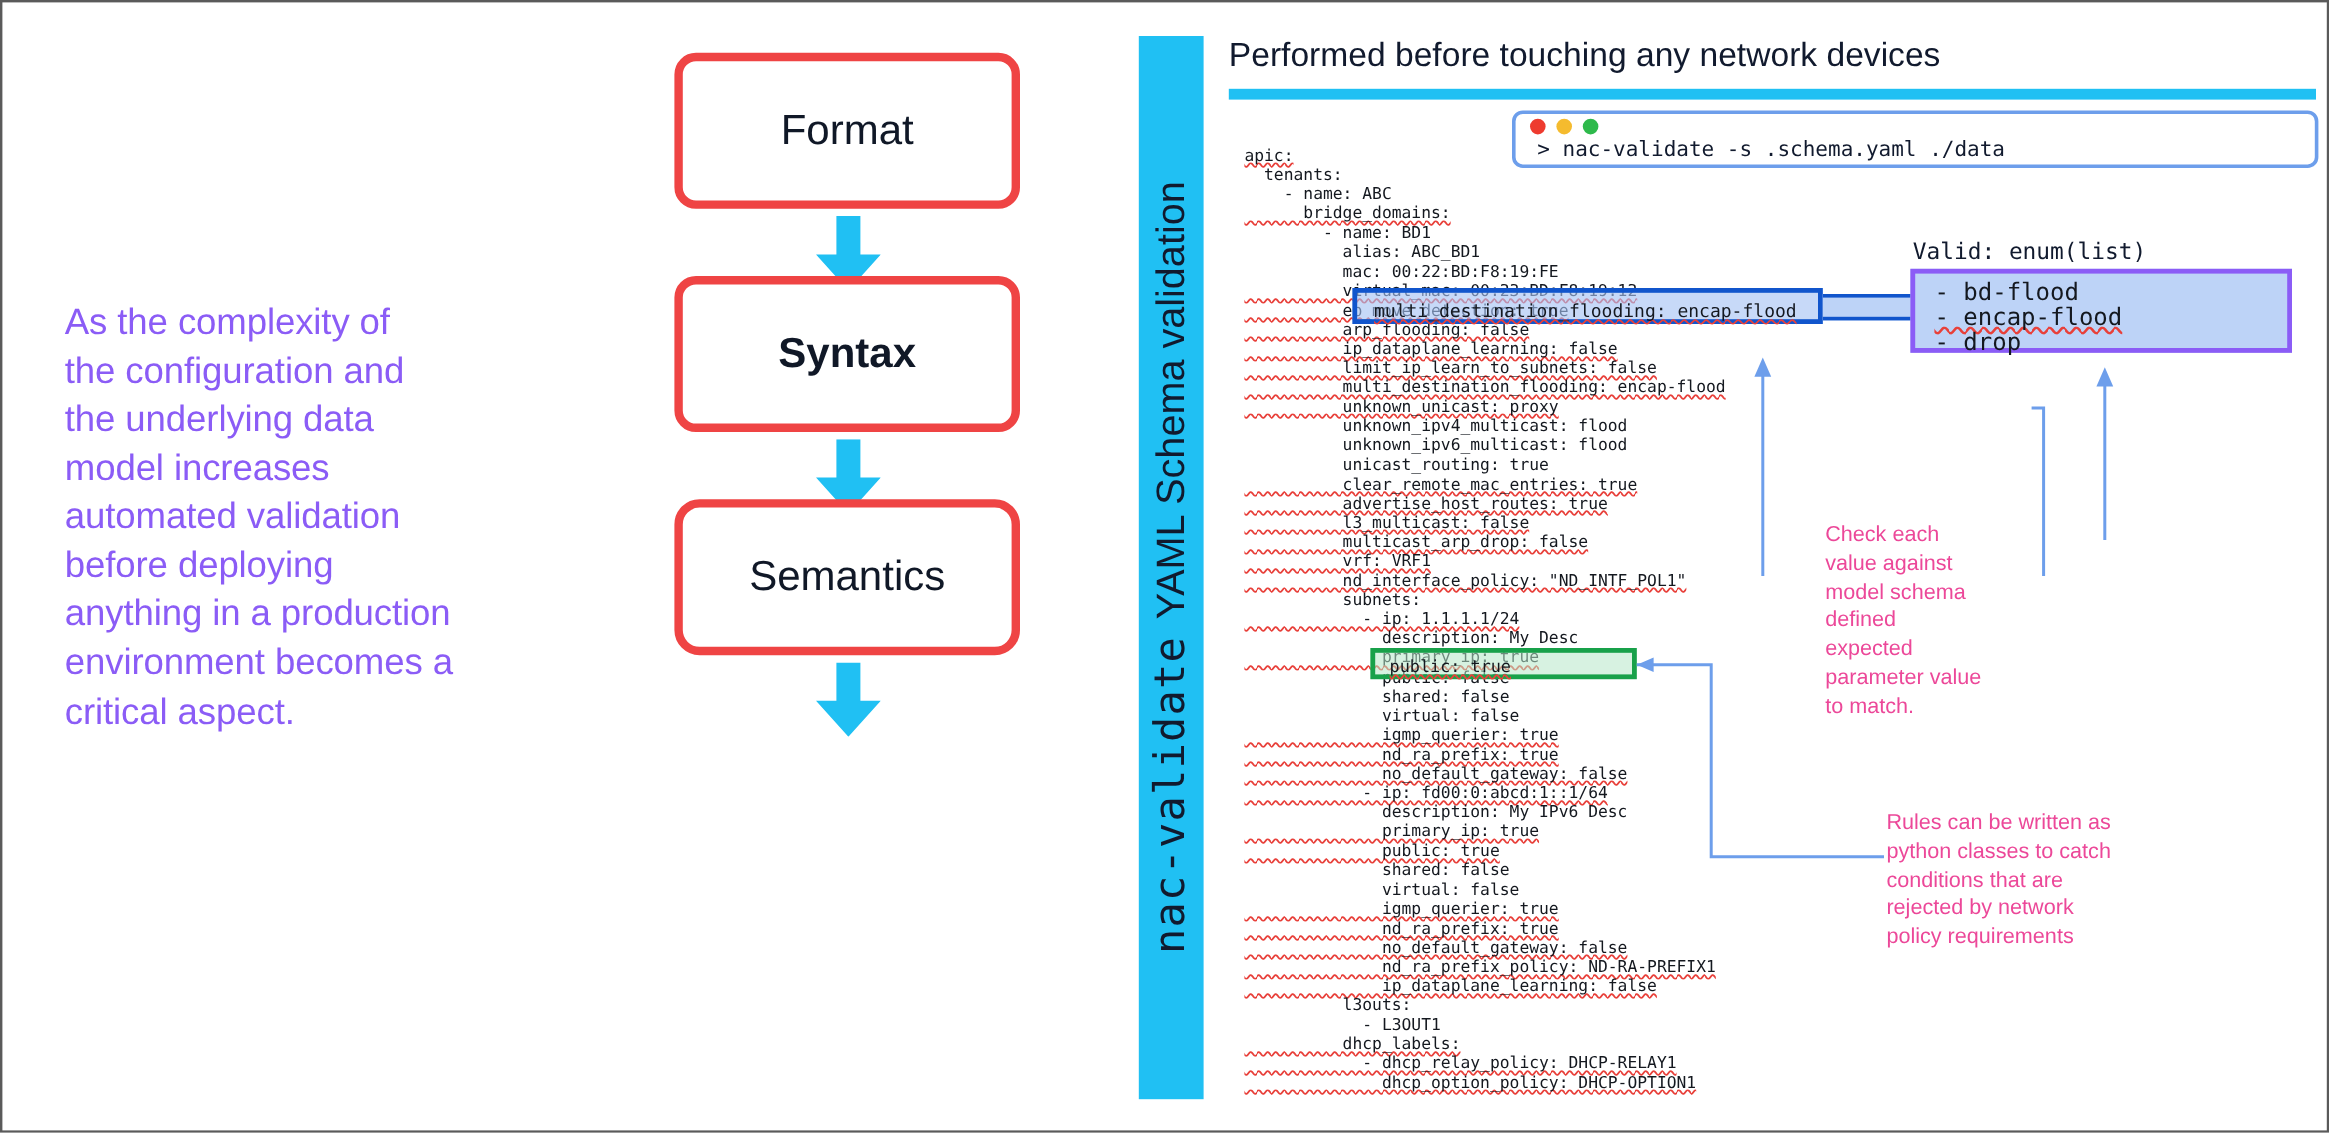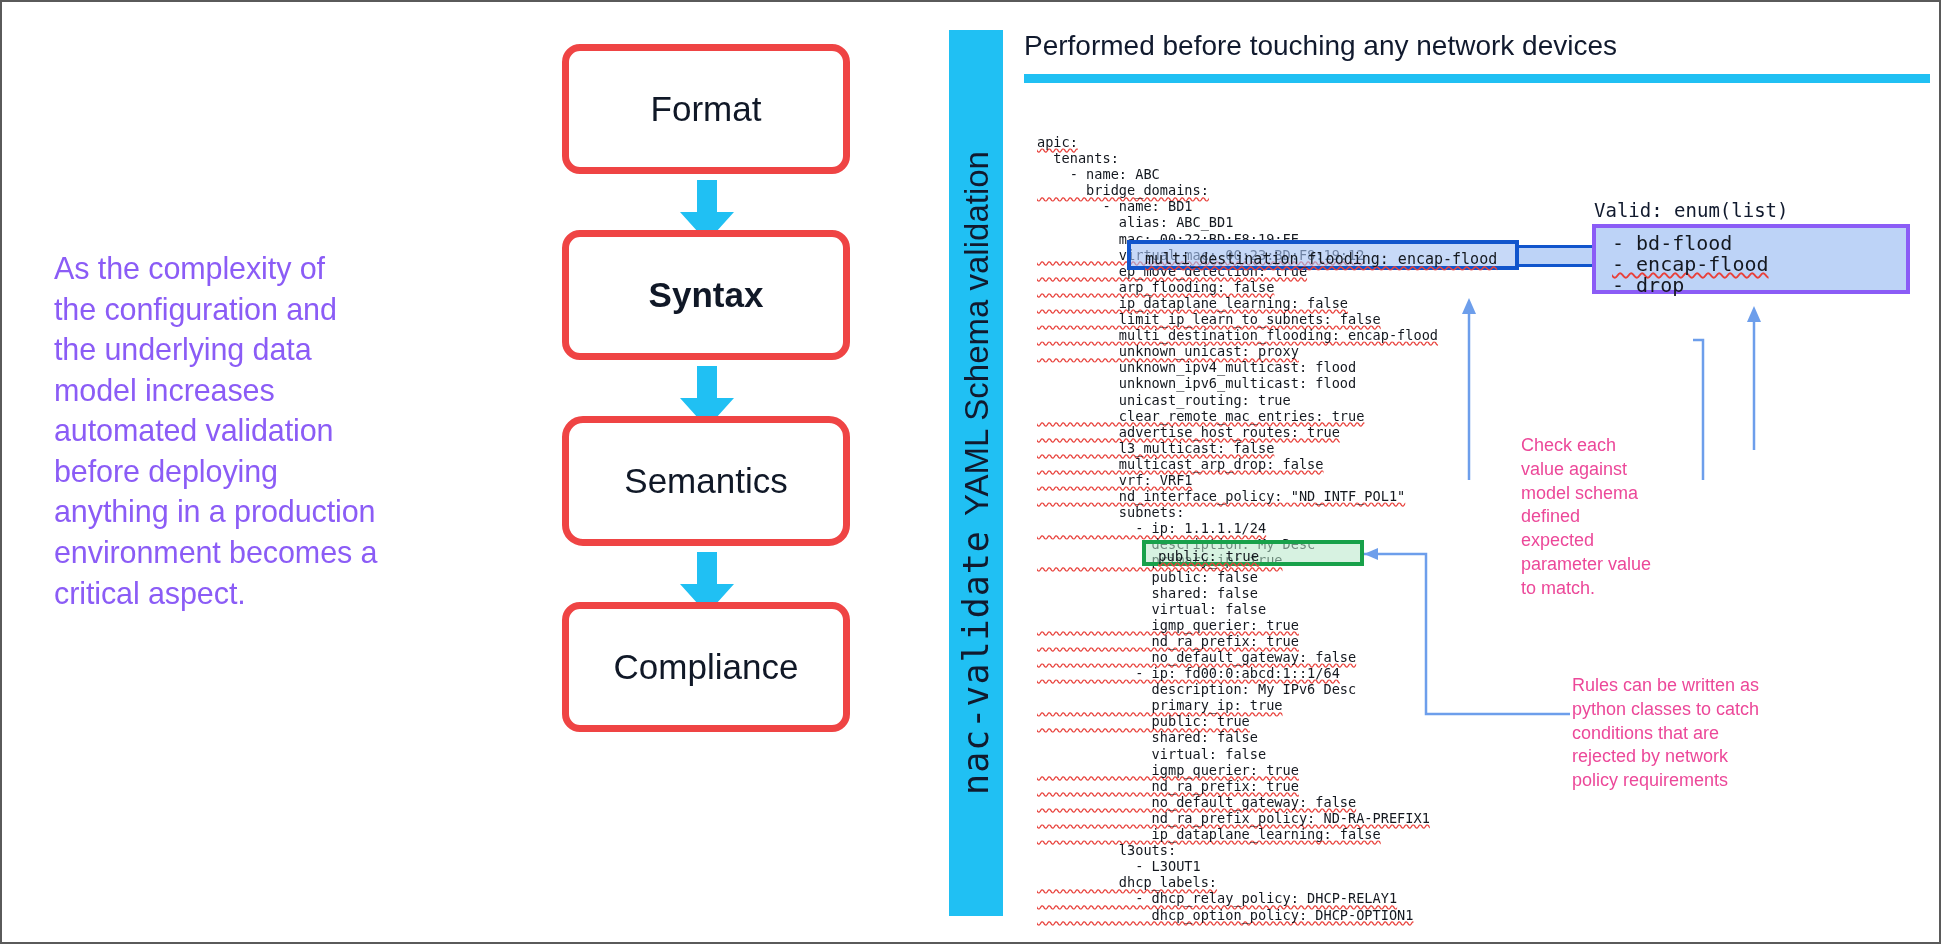--- a/index.html
+++ b/index.html
@@ -138,21 +138,20 @@
   
   #yaml {
     position: absolute;
     left: 1035px;
     top: 120px;
     font-family: "DejaVu Sans Mono", monospace;
     font-size: 13.6px;
     line-height: 16.1px;
     color: #14181f;
     white-space: pre;
-    margin-top: 12px;
   }
   .yline { position: relative; display: block; height: 16.1px; }
   .yline.spell {
     text-decoration: underline wavy #e8403a;
     text-decoration-skip-ink: none;
   }
 
   
   .hl {
     position: absolute;
@@ -284,34 +283,39 @@
       </svg>
   </div>
   <div class="flow-box" style="top:414px;border-radius:21px;">
       <span>Semantics</span>
     </div>
   <div class="flow-arrow" style="top:550px;">
     <svg width="54" height="62" viewBox="0 0 54 62">
         <path d="M17 0 H37 V32 H54 L27 62 L0 32 H17 Z" fill="#20c0f3"></path>
       </svg>
   </div>
-  <div class="flow-box" style="top:600px;">
-      <span>Compliance</span>
-    </div>
 
   <div id="banner">
     <div class="vtext">
       <span class="mono-part">nac-validate</span>
       <span>YAML Schema validation</span>
     </div>
   </div>
 
   <div id="panel-title">Performed before touching any network devices</div>
   <div id="panel-rule"></div>
 
+  <div id="terminal">
+    <div class="dots">
+      <span class="dot red"></span>
+      <span class="dot yellow"></span>
+      <span class="dot green"></span>
+    </div>
+    <div class="cmd">&gt; nac-validate -s .schema.yaml ./data</div>
+  </div>
 
   <div id="yaml"><span class="yline spell">apic:</span><span class="yline">  tenants:</span><span class="yline">    - name: ABC</span><span class="yline spell">      bridge_domains:</span><span class="yline">        - name: BD1</span><span class="yline">          alias: ABC_BD1</span><span class="yline">          mac: 00:22:BD:F8:19:FE</span><span class="yline spell">          virtual_mac: 00:23:BD:F8:19:12</span><span class="yline spell">          ep_move_detection: true</span><span class="yline spell">          arp_flooding: false</span><span class="yline spell">          ip_dataplane_learning: false</span><span class="yline spell">          limit_ip_learn_to_subnets: false</span><span class="yline spell">          multi_destination_flooding: encap-flood</span><span class="yline spell">          unknown_unicast: proxy</span><span class="yline">          unknown_ipv4_multicast: flood</span><span class="yline">          unknown_ipv6_multicast: flood</span><span class="yline">          unicast_routing: true</span><span class="yline spell">          clear_remote_mac_entries: true</span><span class="yline spell">          advertise_host_routes: true</span><span class="yline spell">          l3_multicast: false</span><span class="yline spell">          multicast_arp_drop: false</span><span class="yline spell">          vrf: VRF1</span><span class="yline spell">          nd_interface_policy: "ND_INTF_POL1"</span><span class="yline">          subnets:</span><span class="yline spell">            - ip: 1.1.1.1/24</span><span class="yline">              description: My Desc</span><span class="yline spell">              primary_ip: true</span><span class="yline">              public: false</span><span class="yline">              shared: false</span><span class="yline">              virtual: false</span><span class="yline spell">              igmp_querier: true</span><span class="yline spell">              nd_ra_prefix: true</span><span class="yline spell">              no_default_gateway: false</span><span class="yline spell">            - ip: fd00:0:abcd:1::1/64</span><span class="yline">              description: My IPv6 Desc</span><span class="yline spell">              primary_ip: true</span><span class="yline spell">              public: true</span><span class="yline">              shared: false</span><span class="yline">              virtual: false</span><span class="yline spell">              igmp_querier: true</span><span class="yline spell">              nd_ra_prefix: true</span><span class="yline spell">              no_default_gateway: false</span><span class="yline spell">              nd_ra_prefix_policy: ND-RA-PREFIX1</span><span class="yline spell">              ip_dataplane_learning: false</span><span class="yline">          l3outs:</span><span class="yline">            - L3OUT1</span><span class="yline spell">          dhcp_labels:</span><span class="yline spell">            - dhcp_relay_policy: DHCP-RELAY1</span><span class="yline spell">              dhcp_option_policy: DHCP-OPTION1</span></div>
 
   <div class="hl" id="hl-blue">
     <span class="hl-text">multi_destination_flooding: encap-flood</span>
   </div>
 
   <div id="enum-stub"></div>
 
   <div id="enum-label">Valid: enum(list)</div>

